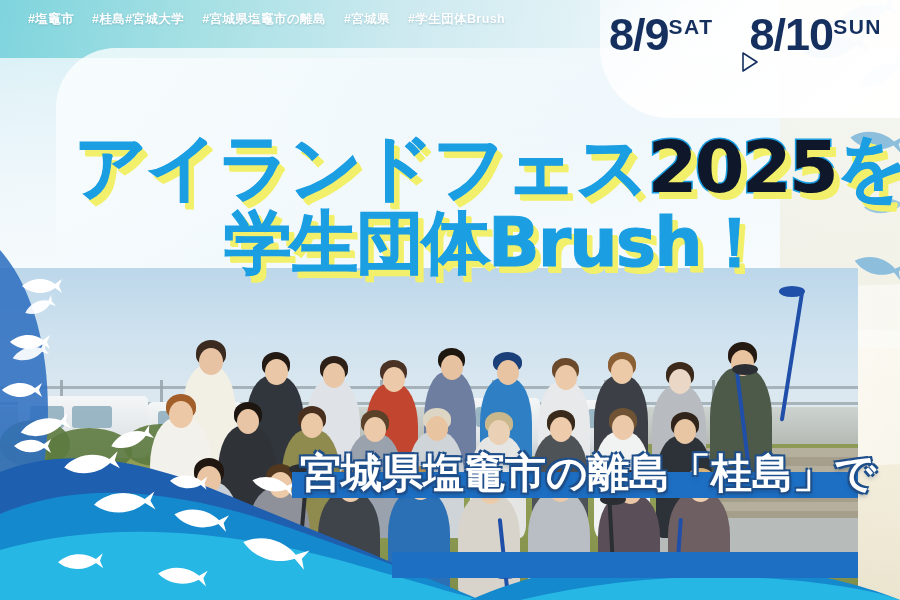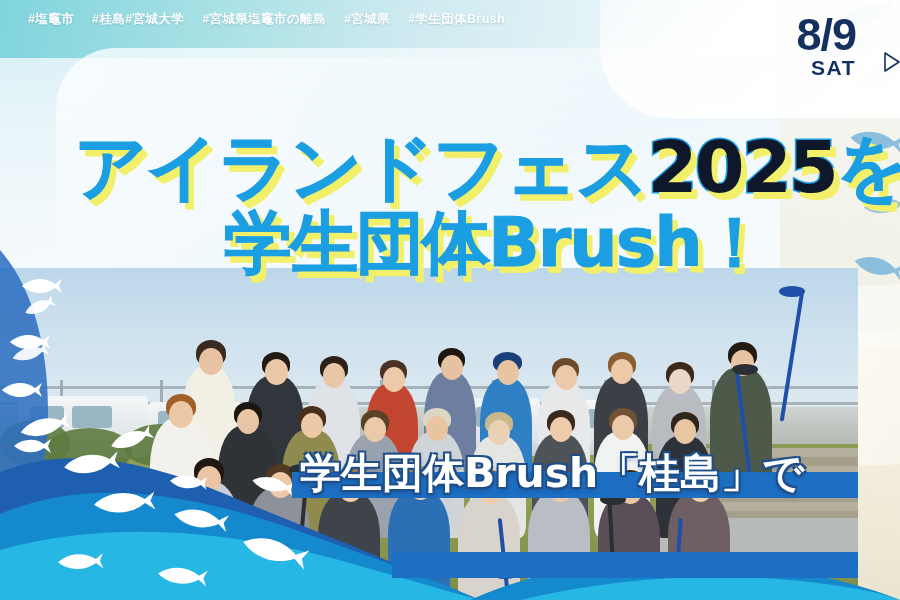--- a/index.html
+++ b/index.html
@@ -65,21 +65,21 @@
     position:absolute; right:0; top:0; width:300px; height:118px;
     background:linear-gradient(140deg,rgba(255,255,255,.55) 0%,rgba(255,255,255,.92) 35%,rgba(255,255,255,.97) 100%);
     border-bottom-left-radius:70px;
     z-index:7;
   }
   .date-wrap{
     position:absolute; right:18px; top:14px;
     display:flex; align-items:flex-start; gap:10px;
     z-index:10; color:#15305f;
   }
-  .date-col{ display:flex; flex-direction:column; align-items:flex-end; line-height:.92; }
+  .date-col{ display:flex; flex-direction:row; align-items:flex-start; line-height:.92; }
   .date-num{
     font-size:45px; font-weight:700; letter-spacing:-1px;
     font-family:"Liberation Sans","DejaVu Sans",sans-serif;
   }
   .date-dow{ font-size:21px; font-weight:700; letter-spacing:1.5px; margin-top:3px; }
   .date-arrow{
     margin-top:26px;
     width:0;height:0;
     border-left:16px solid transparent;
     border-top:11px solid transparent;
@@ -252,20 +252,24 @@
   <div class="date-panel"></div>
   <div class="date-wrap">
     <div class="date-col">
       <div class="date-num">8/9</div>
       <div class="date-dow">SAT</div>
     </div>
     <div class="date-arrow">
       <svg width="20" height="22" viewBox="0 0 20 22">
           <path d="M3 2 17 11 3 20Z" fill="none" stroke="#15305f" stroke-width="1.6" stroke-linejoin="round"></path>
         </svg>
+    </div>
+    <div class="date-col">
+      <div class="date-num">8/10</div>
+      <div class="date-dow">SUN</div>
     </div>
   </div>
 
   <div class="photo">
     <div class="photo-inner">
       <div class="ph-sky"></div>
       <div class="ph-wall"></div>
       <div class="ph-grass"></div>
 
       <div class="ph-rail"></div>
@@ -425,21 +429,21 @@
       <div class="pole-head" style="left:732px;top:96px;"></div>
     </div>
   </div>
 
 
   <div class="main-l1"><span class="kana">アイランドフェス</span><span class="year">2025</span><span class="kana">を</span></div>
 
   <div class="main-l2"><span class="kana">学生団体Brush！</span></div>
 
   <div class="band band1"></div>
-  <div class="band-txt b1">学生団体Brush「桂島」で</div>
+  <div class="band-txt b1">宮城県塩竈市の離島「桂島」で</div>
   <div class="band band2"></div>
 
   <svg class="leftwave" viewBox="0 0 120 350">
     <path d="M0 0 C 46 52, 58 150, 40 240 C 28 300, 10 330, 0 350 Z" fill="#2f6fc0" opacity=".88"></path>
     <g fill="#ffffff">
       <path d="M22 36c10-9 24-9 33-2l7-5-3 7 3 7-7-5c-9 7-23 7-33-2z"></path>
       <path d="M10 92c10-9 24-9 33-2l7-5-3 7 3 7-7-5c-9 7-23 7-33-2z"></path>
       <path d="M2 140c10-9 24-9 33-2l7-5-3 7 3 7-7-5c-9 7-23 7-33-2z"></path>
       <path d="M14 196c9-8 22-8 30-2l7-5-3 7 3 7-7-5c-8 6-21 6-30-2z"></path>
       <path d="M4 252c9-8 22-8 30-2l7-5-3 7 3 7-7-5c-8 6-21 6-30-2z"></path>

